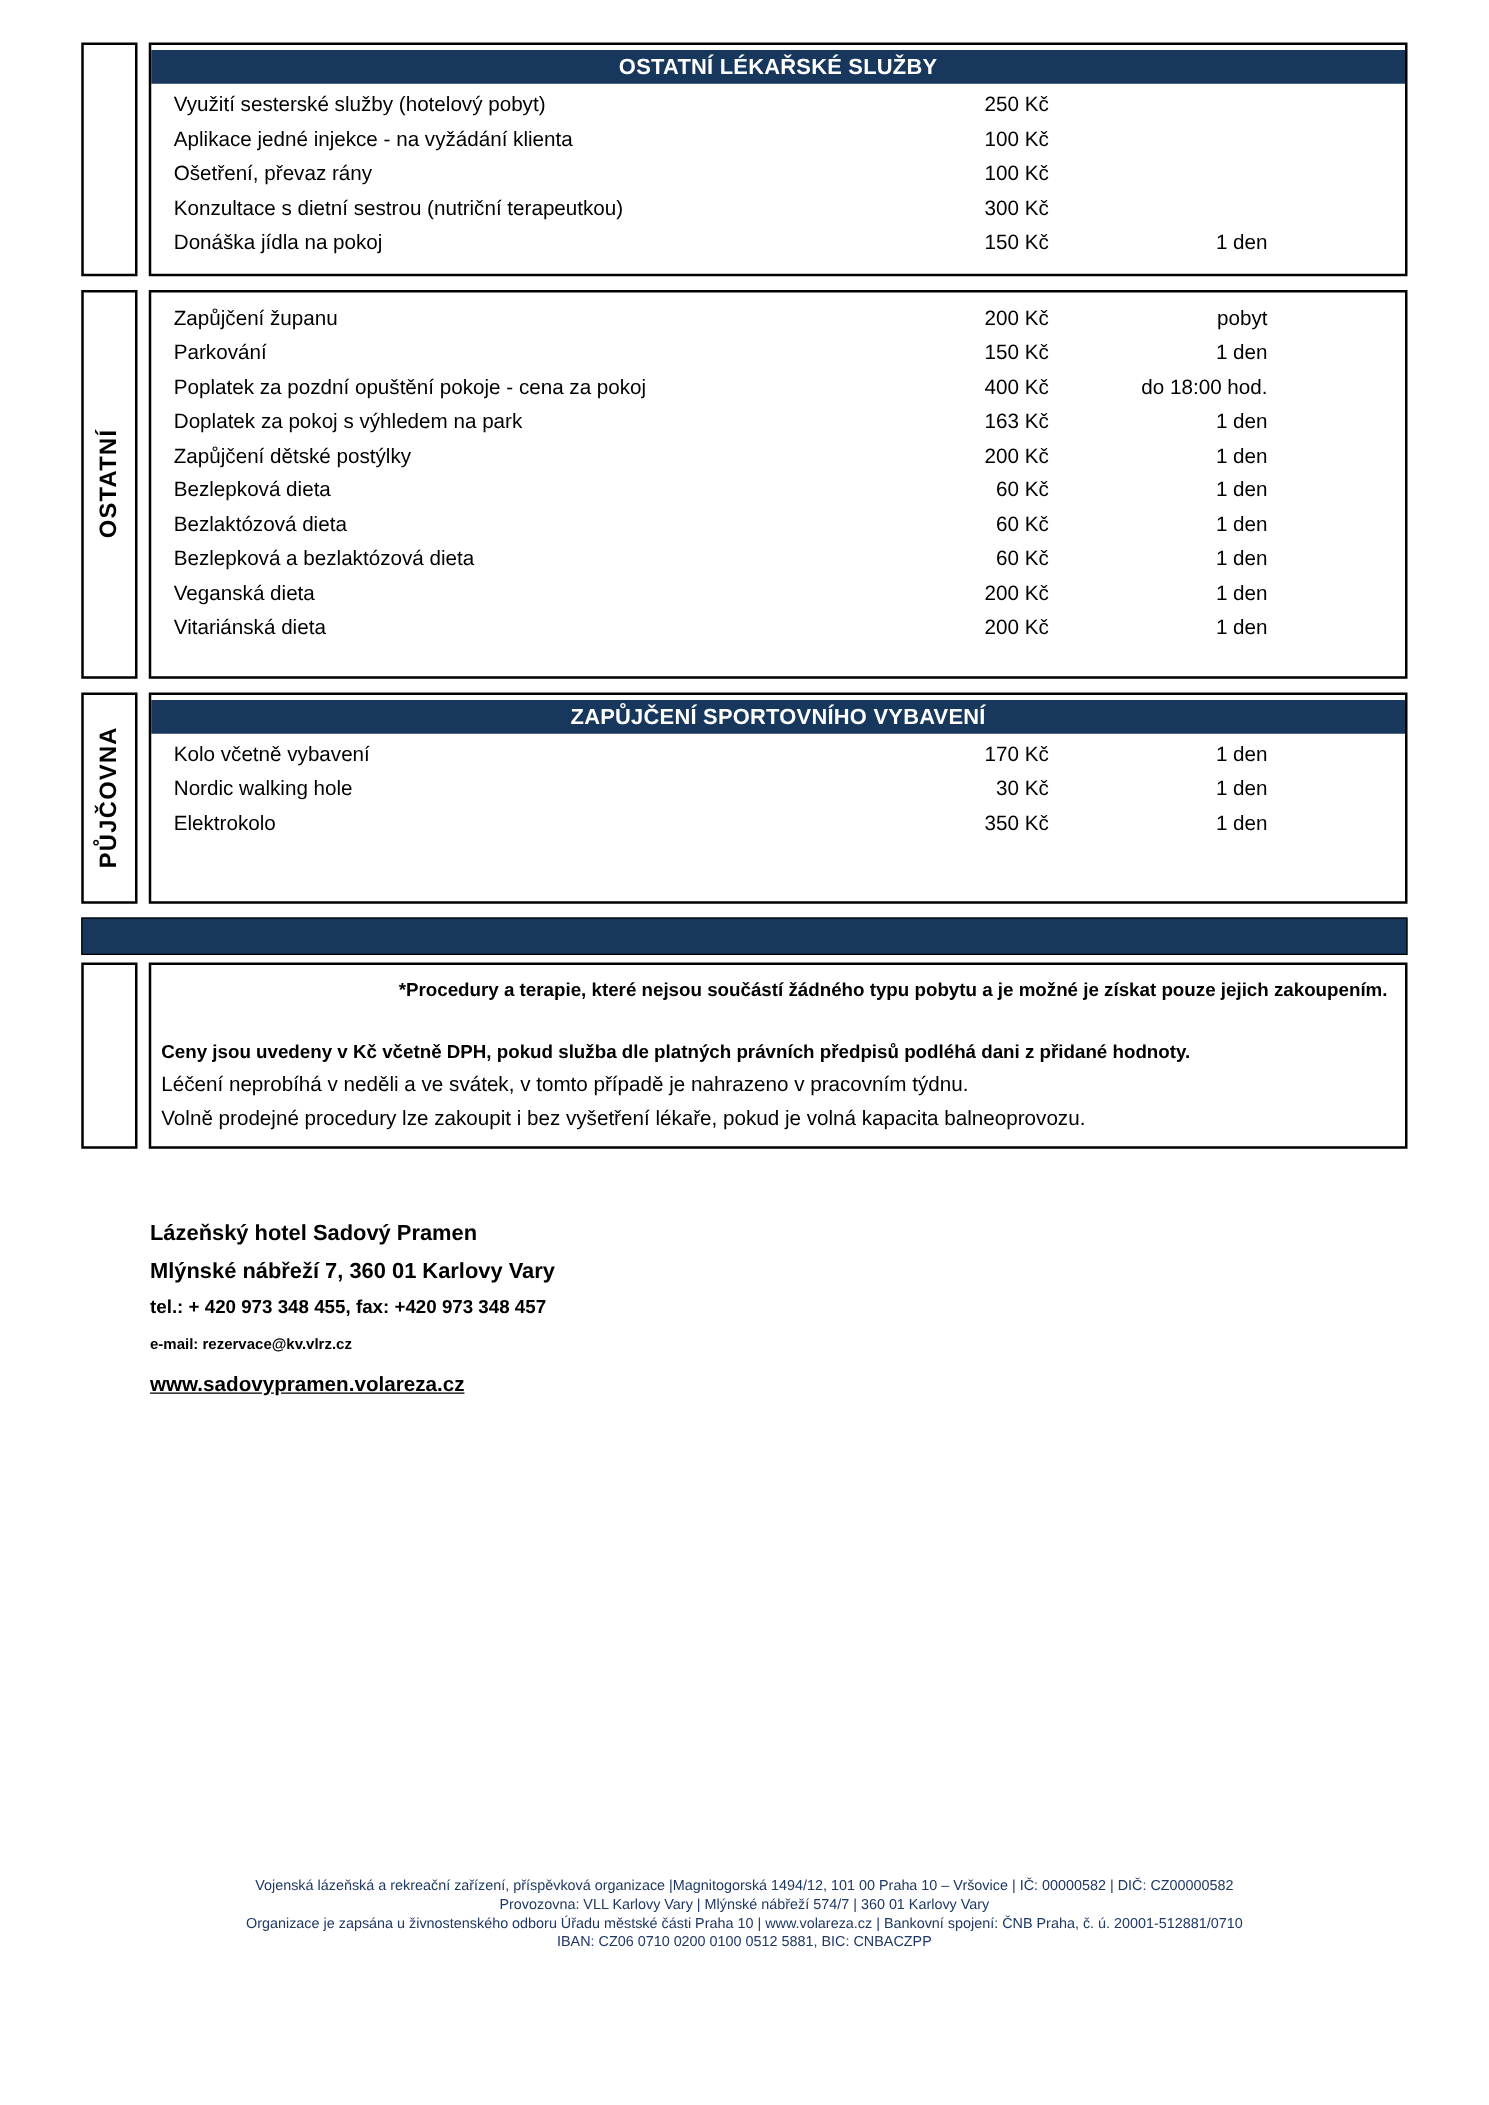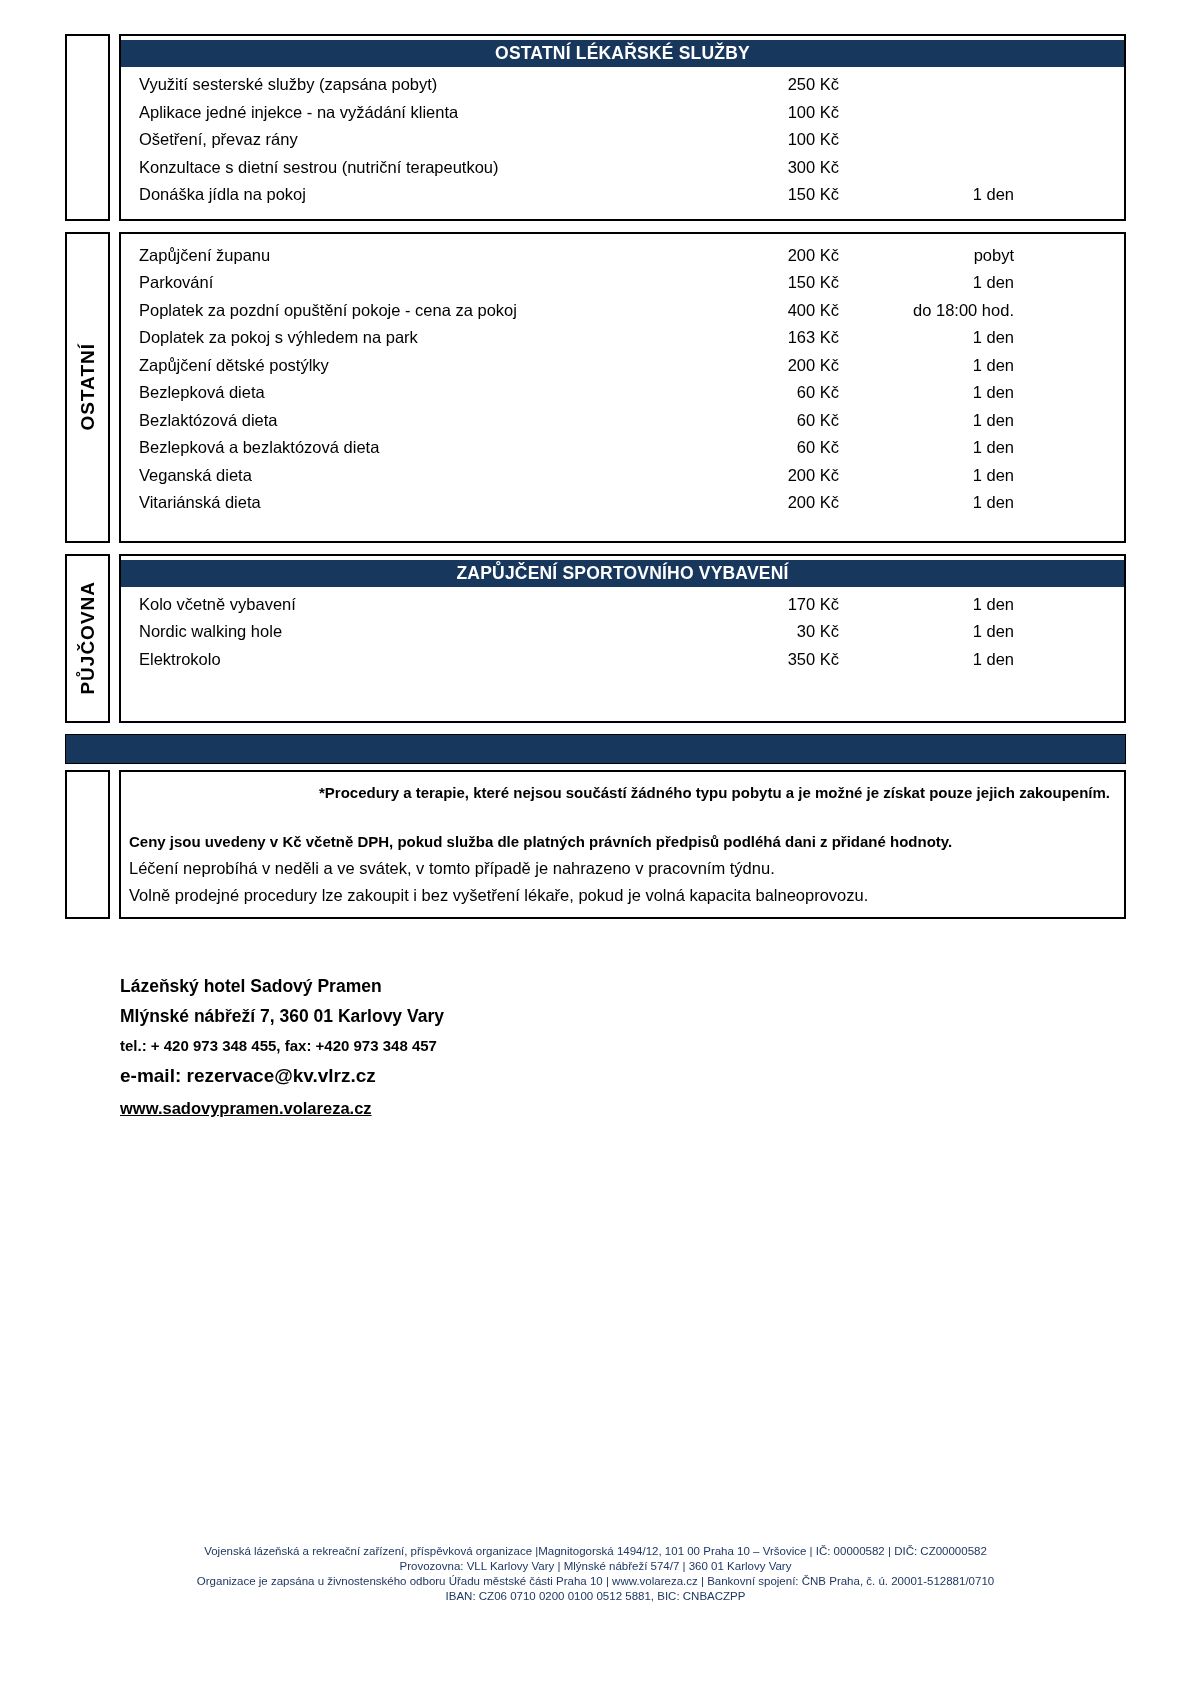--- a/index.html
+++ b/index.html
@@ -32,43 +32,43 @@
   .note-highlight { font-weight:bold; font-size:15px; line-height:26px;text-align:right; }
   .note-spacer { height:22px; }
   .note-line { font-size:16.5px; line-height:27px; white-space:nowrap; }
   .note-line:first-child { font-size:15px;font-weight:bold; }
 
   
   .contact { margin:52px 0 0 55px; }
   .contact div { font-weight:bold; }
   .contact-name, .contact-address { font-size:17.5px; line-height:30px; }
   .contact-tel { font-size:15px; line-height:29px; }
-  .contact-email { font-size:19px; line-height:31px; }
+  .contact-email { font-size:12px; line-height:31px; }
   .contact-web { font-size:16.5px; margin-top:8px; display:inline-block; text-decoration:underline; color:#000; }
 
   
-  .footer { position:absolute; left:0; right:0; top:1544px; text-align:center; color:#1F3864; font-size:11.5px; line-height:15px; }
+  .footer { position:absolute; left:0; right:0; top:1502px; text-align:center; color:#1F3864; font-size:11.5px; line-height:15px; }
   .footer div { white-space:nowrap; }
 </style>
 </head>
 <body>
 
 <div class="page">
   <div class="content">
 
     <div id="tables">
   <div class="band tb-0">
     <div class="side-cell">
             <span></span>
           </div>
     <div class="table-box">
       <div class="t-header">OSTATNÍ LÉKAŘSKÉ SLUŽBY</div>
       <div class="t-rows">
   <div class="t-row">
-    <span class="c-name">Využití sesterské služby (zapsána pobyt)</span>
+    <span class="c-name">Využití sesterské služby (hotelový pobyt)</span>
     <span class="c-price">250 Kč</span>
     <span class="c-dur"></span>
   </div>
 
   <div class="t-row">
     <span class="c-name">Aplikace jedné injekce - na vyžádání klienta</span>
     <span class="c-price">100 Kč</span>
     <span class="c-dur"></span>
   </div>
 

